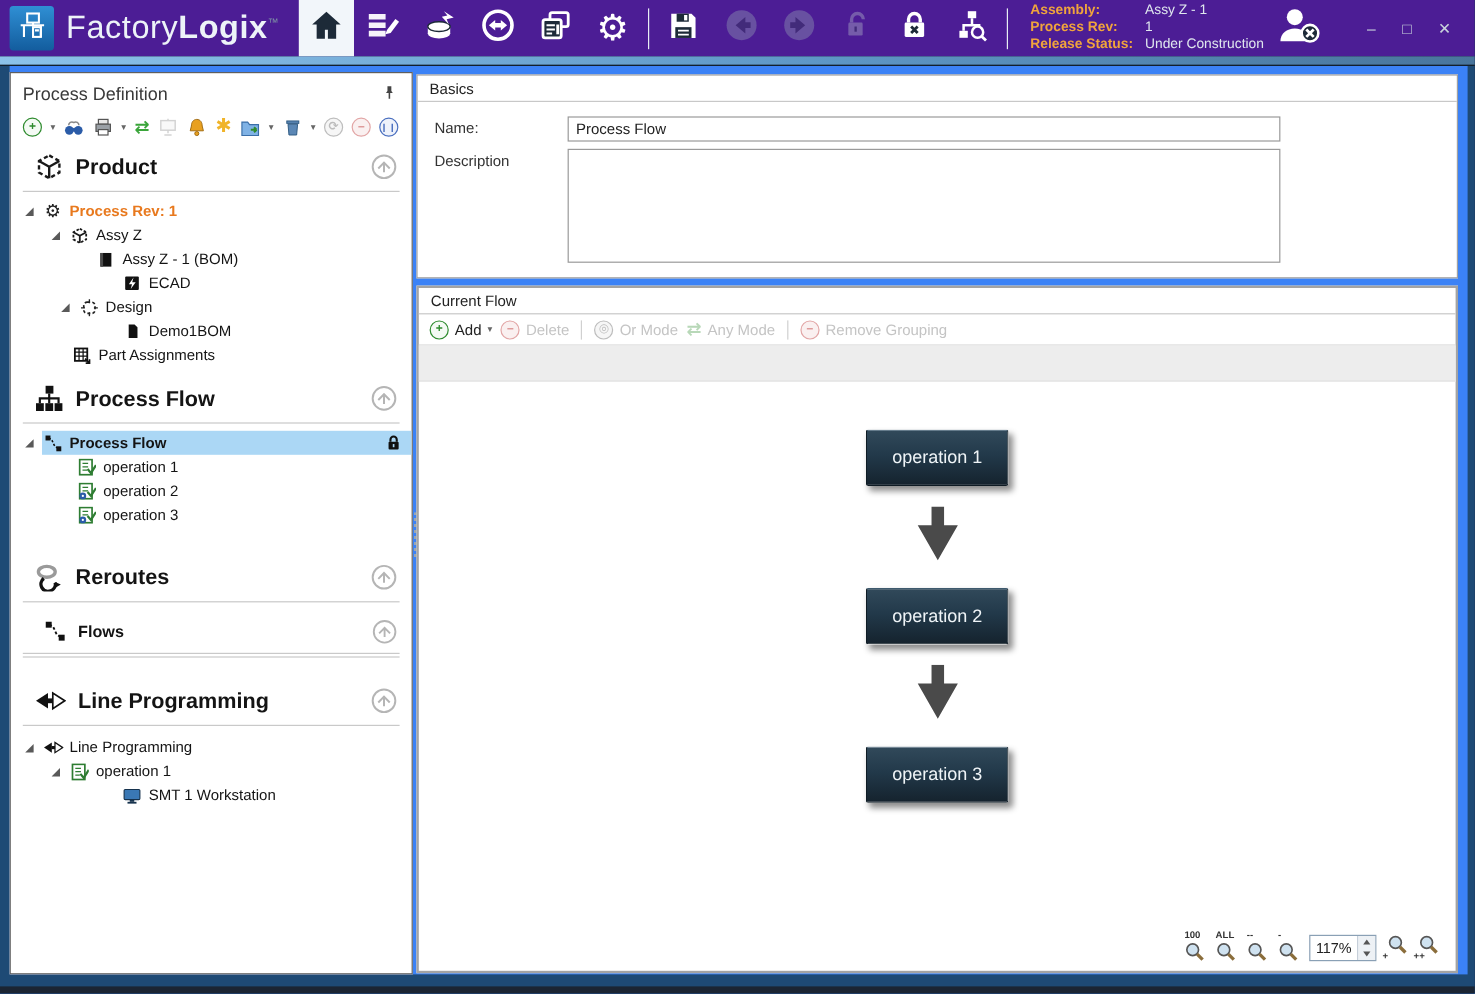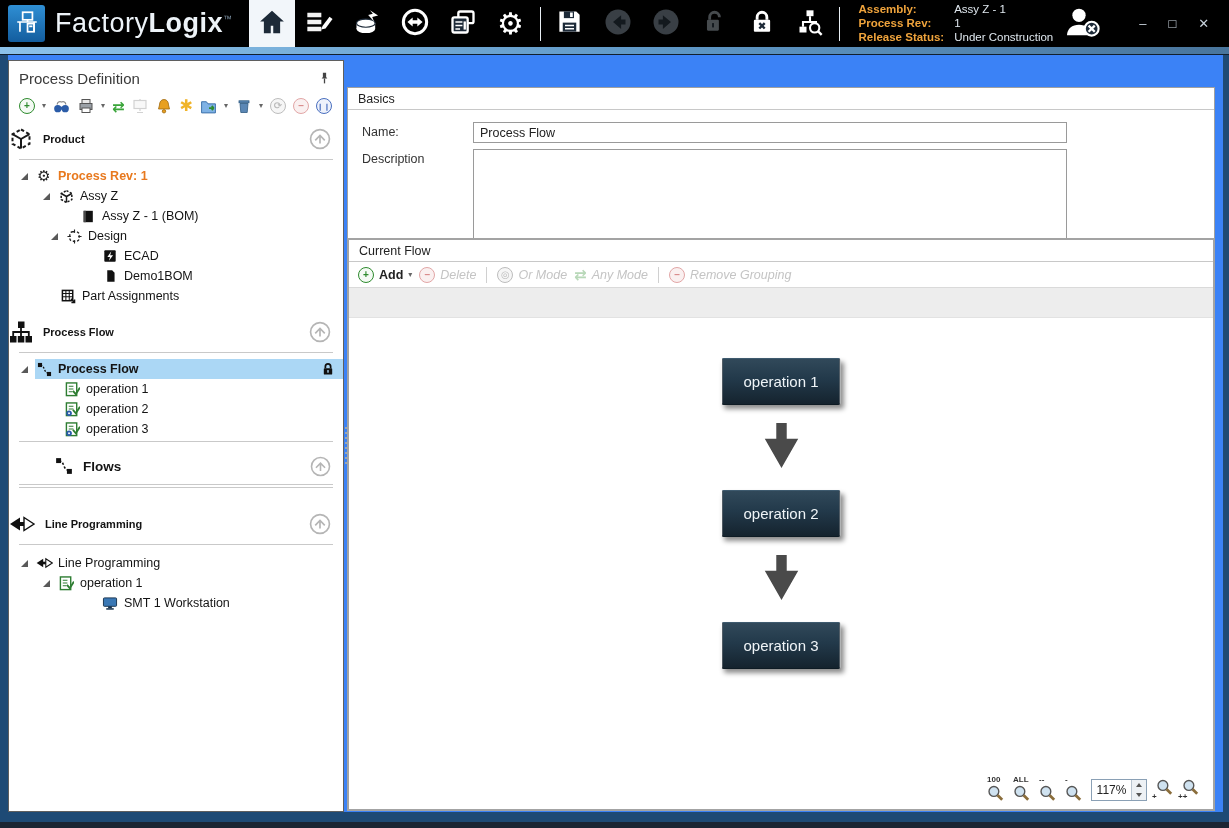--- a/index.html
+++ b/index.html
@@ -1,21 +1,21 @@
 <!DOCTYPE html>
 <html><head>
 <meta charset="utf-8">
 <style>
   * { box-sizing: border-box; margin: 0; padding: 0; }
   html,body { width:1229px; height:828px; overflow:hidden; }
   body { font-family:"Liberation Sans","DejaVu Sans",sans-serif; background:#1B2634; position:relative; }
   #app { position:absolute; inset:0; }
 
   
-  .titlebar { position:absolute; top:0; left:0; right:0; height:47px; background:#000000;
+  .titlebar { position:absolute; top:0; left:0; right:0; height:47px; background:#4c1d95;
     display:flex; align-items:center; }
   .logo-box { width:37px; height:37px; margin-left:8px; border-radius:3px;
     background:linear-gradient(180deg,#2F8FD4,#135D9E); display:flex; align-items:center; justify-content:center; flex:0 0 auto;}
   .brand { margin-left:10px; font-size:27px; color:#EDF3F8; letter-spacing:0.5px; white-space:nowrap;}
   .brand .light { font-weight:300; }
   .brand .bold { font-weight:700; }
   .brand sup { font-size:9px; color:#7E93A5; }
   .tb-btn { width:48px; height:47px; display:flex; align-items:center; justify-content:center; flex:0 0 auto; cursor:default;}
   .tb-btn.active { background:#F2F6FA; width:46px; }
   .tb-sep { width:1px; height:34px; background:#E8EEF4; margin:0 5px; flex:0 0 auto;}
@@ -48,59 +48,59 @@
   .ring { width:16px; height:16px; border-radius:50%; display:inline-flex; align-items:center; justify-content:center;
     font-size:10px; line-height:1; font-weight:bold;}
   .ring.green { border:1.5px solid #2E8B2E; color:#2E8B2E; background:#F4FAF4;}
   .ring.gray  { border:1.5px solid #BDBDBD; color:#BDBDBD; background:#F6F6F6;}
   .ring.red   { border:1.5px solid #E2A6A6; color:#D98A8A; background:#FAF0F0;}
   .ring.blue  { border:1.5px solid #4A6FBF; color:#4A6FBF; background:#EEF2FB; font-size:7px; letter-spacing:1px;}
   .glyph-green { color:#3AA53A; font-size:15px; line-height:1; font-weight:bold;}
   .glyph-star { color:#F0B429; font-size:16px; line-height:1;}
   .glyph-gears { color:#222; font-size:15px; line-height:1; font-family:"DejaVu Sans",sans-serif;}
 
-  .section-header { display:flex; align-items:center; padding-left:0; font-size:11px; font-weight:bold; color:#141414;}
+  .section-header { display:flex; align-items:center; padding-left:20px; font-size:18px; font-weight:bold; color:#141414;}
   .section-header .sec-icon { margin-right:10px; display:inline-flex;}
   .collapse-btn { margin-left:auto; margin-right:12px; display:inline-flex;}
   .underline { height:1px; background:#C9C9C9; margin:2px 10px 0 10px; }
 
   .tree { font-size:12.5px; color:#141414; }
   .tree-row { height:20px; display:flex; align-items:center; }
   .expander { width:0; height:0; border-bottom:7px solid #595959; border-left:7px solid transparent;
     margin-right:7px; flex:0 0 auto;}
   .exp-spacer { width:14px; flex:0 0 auto;}
   .tree-icon { width:18px; display:inline-flex; justify-content:center; margin-right:5px; flex:0 0 auto;}
   .sel-wrap { flex:1; display:flex; align-items:center; background:#ABD7F5; height:20px; padding-right:8px;}
   .bold-row { font-weight:bold; }
   .orange-row { color:#E8791E; font-weight:bold; }
   .lock-right { margin-left:auto; display:inline-flex;}
 
   .splitter { position:absolute; left:337px; top:372px; width:5px; height:38px;
     background:repeating-linear-gradient(180deg,#9aa6b0 0 2px,transparent 2px 5px); }
 
   
   .basics-box { position:absolute; left:339px; right:8px; top:7px; height:170px; background:#fff;
-    border:1px solid #A0A0A0;margin-top:25px; }
+    border:1px solid #A0A0A0; }
   .box-header { height:22px; border-bottom:1px solid #C8C8C8; padding:4px 0 0 10px; font-size:12.5px; color:#222;}
   .form-area { padding:12px 0 0 14px; }
   .form-row { display:flex; margin-bottom:6px;gap:47px; }
   .form-row label { width:64px; font-size:12.5px; color:#333; padding-top:3px; flex:0 0 auto;}
   .txt-input { width:594px; height:21px; border:1px solid #9A9A9A; font-size:12.5px; padding:0 6px;
     font-family:"Liberation Sans",sans-serif; color:#222;}
   .txt-area { width:594px; height:95px; border:1px solid #9A9A9A; resize:none;
     font-family:"Liberation Sans",sans-serif; font-size:12.5px;}
 
   .currentflow-box { position:absolute; left:339px; right:8px; top:183px; bottom:1px; background:#fff;
     border:2px solid #a3a3a3; }
   .cf-toolbar { height:26px; border-bottom:1px solid #DADADA; display:flex; align-items:center; gap:7px;
     padding-left:9px; font-size:12.5px; color:#222;}
   .cf-tool { display:flex; align-items:center; gap:5px; }
-  .cf-tool .tlabel { font-weight:bold; }
+  .cf-tool .tlabel { font-weight:normal; }
   .cf-tool.disabled { color:#C4C4C4; }
-  .cf-tool.disabled .tlabel { font-weight:normal;font-style:italic; }
+  .cf-tool.disabled .tlabel { font-weight:normal; }
   .cf-sep { width:1px; height:16px; background:#D0D0D0; margin:0 3px;}
   .glyph-green-dim { color:#B8D8B8; font-size:15px; line-height:1; font-weight:bold;}
   .cf-gray { height:30px; background:#EDEDED; border-bottom:1px solid #E2E2E2;}
   .cf-canvas { position:absolute; top:80px; left:0; right:0; bottom:0; overflow:hidden;}
   .flow-col { position:absolute; left:50%; transform:translateX(-50%); top:38px;
     display:flex; flex-direction:column; align-items:center;}
   .flow-node { width:119px; height:47px; border-radius:2px; color:#EFF4F7; font-size:15px;
     display:flex; align-items:center; justify-content:center;
     background:linear-gradient(180deg,#31495A 0%,#22394A 45%,#15232E 100%);
     border:1px solid #0E1B24; border-top-color:#3E5A6E;
@@ -380,39 +380,39 @@
         <div class="tree-row" style="padding-left:56px">
           <span class="exp-spacer"></span>
           <span class="tree-icon">
             <svg width="14" height="15" viewBox="0 0 16 16">
               <rect x="3" y="1.5" width="10.5" height="13" fill="#111"></rect>
                 <rect x="3" y="1.5" width="2.6" height="13" fill="#4A4A4A"></rect>
             </svg>
           </span>
           <span>Assy Z - 1 (BOM)</span>
         </div>
+        <div class="tree-row" style="padding-left:78px">
+          <span class="exp-spacer"></span>
+          <span class="tree-icon">
+            <svg width="14" height="14" viewBox="0 0 16 16">
+              <rect x="1.5" y="1.5" width="13" height="13" rx="1" fill="#111"></rect>
+              <path d="M9.5 2.5 5 9h3l-1.2 4.5L11.5 7H8.2z" fill="#fff"></path>
+            </svg>
+          </span>
+          <span>ECAD</span>
+        </div>
         <div class="tree-row" style="padding-left:42px">
           <span class="expander"></span>
           <span class="tree-icon">
             <svg width="15" height="15" viewBox="0 0 16 16">
               <rect x="3" y="3" width="10" height="10" rx="3" fill="none" stroke="#222" stroke-width="1.5" stroke-dasharray="2.6 2"></rect>
               <path d="M8 .5v3.5M8 12v3.5M.5 8H4M12 8h3.5" stroke="#222" stroke-width="1.2"></path>
             </svg>
           </span>
           <span>Design</span>
-        </div>
-        <div class="tree-row" style="padding-left:78px">
-          <span class="exp-spacer"></span>
-          <span class="tree-icon">
-            <svg width="14" height="14" viewBox="0 0 16 16">
-              <rect x="1.5" y="1.5" width="13" height="13" rx="1" fill="#111"></rect>
-              <path d="M9.5 2.5 5 9h3l-1.2 4.5L11.5 7H8.2z" fill="#fff"></path>
-            </svg>
-          </span>
-          <span>ECAD</span>
         </div>
         <div class="tree-row" style="padding-left:78px">
           <span class="exp-spacer"></span>
           <span class="tree-icon">
             <svg width="13" height="14" viewBox="0 0 16 16">
                 <path d="M4 1h6l3 3v11H4z" fill="#111"></path>
               </svg>
           </span>
           <span>Demo1BOM</span>
         </div>
@@ -502,23 +502,39 @@
               <path d="M4 4.5h5M4 7.5h5" stroke="#2E7D32" stroke-width="1.1"></path>
               <path d="M8.5 8.5l3 3.5L16 5" stroke="#2E7D32" stroke-width="2" fill="none"></path>
               <circle cx="4.3" cy="12" r="3" fill="#2B5CA8"></circle>
                 <circle cx="4.3" cy="12" r="1" fill="#fff"></circle>
             </svg>
           </span>
           <span>operation 3</span>
         </div>
       </div>
 
+      <div class="section-header" style="height:36px; margin-top:24px">
+        <span class="sec-icon">
+          <svg width="24" height="24" viewBox="0 0 24 24">
+            <ellipse cx="10" cy="7.5" rx="7" ry="4.5" fill="none" stroke="#9A9A9A" stroke-width="2.8"></ellipse>
+            <path d="M7.5 13a6 6 0 1 0 9.5 3.5" fill="none" stroke="#111" stroke-width="2.8"></path>
+            <path d="M17.5 20.5l4.2-2.4-4.8-2.2z" fill="#111"></path>
+          </svg>
+        </span>
+        <span>Reroutes</span>
+        <span class="collapse-btn">
+          <svg width="22" height="22" viewBox="0 0 24 24">
+            <circle cx="12" cy="12" r="10.3" fill="none" stroke="#B5B5B5" stroke-width="1.8"></circle>
+            <path d="M6.8 13.5 12 8.2l5.2 5.3M12 8.2V17" stroke="#B5B5B5" stroke-width="1.8" fill="none"></path>
+          </svg>
+        </span>
+      </div>
       <div class="underline"></div>
 
-      <div class="section-header" style="height:32px; margin-top:8px; padding-left:46px; font-size:13.5px">
+      <div class="section-header" style="height:32px; margin-top:8px; padding-left:28px; font-size:13.5px">
         <span class="sec-icon">
           <svg width="18" height="18" viewBox="0 0 16 16">
             <path d="M3.5 3.5C9 3.5 6.5 12 13 12" stroke="#111" stroke-width="1.4" fill="none" stroke-dasharray="2 1.6"></path>
             <rect x="1" y="1" width="4.4" height="4.4" fill="#111"></rect>
             <rect x="10.6" y="10.6" width="4.4" height="4.4" fill="#111"></rect>
           </svg>
         </span>
         <span>Flows</span>
         <span class="collapse-btn">
           <svg width="21" height="21" viewBox="0 0 24 24">

